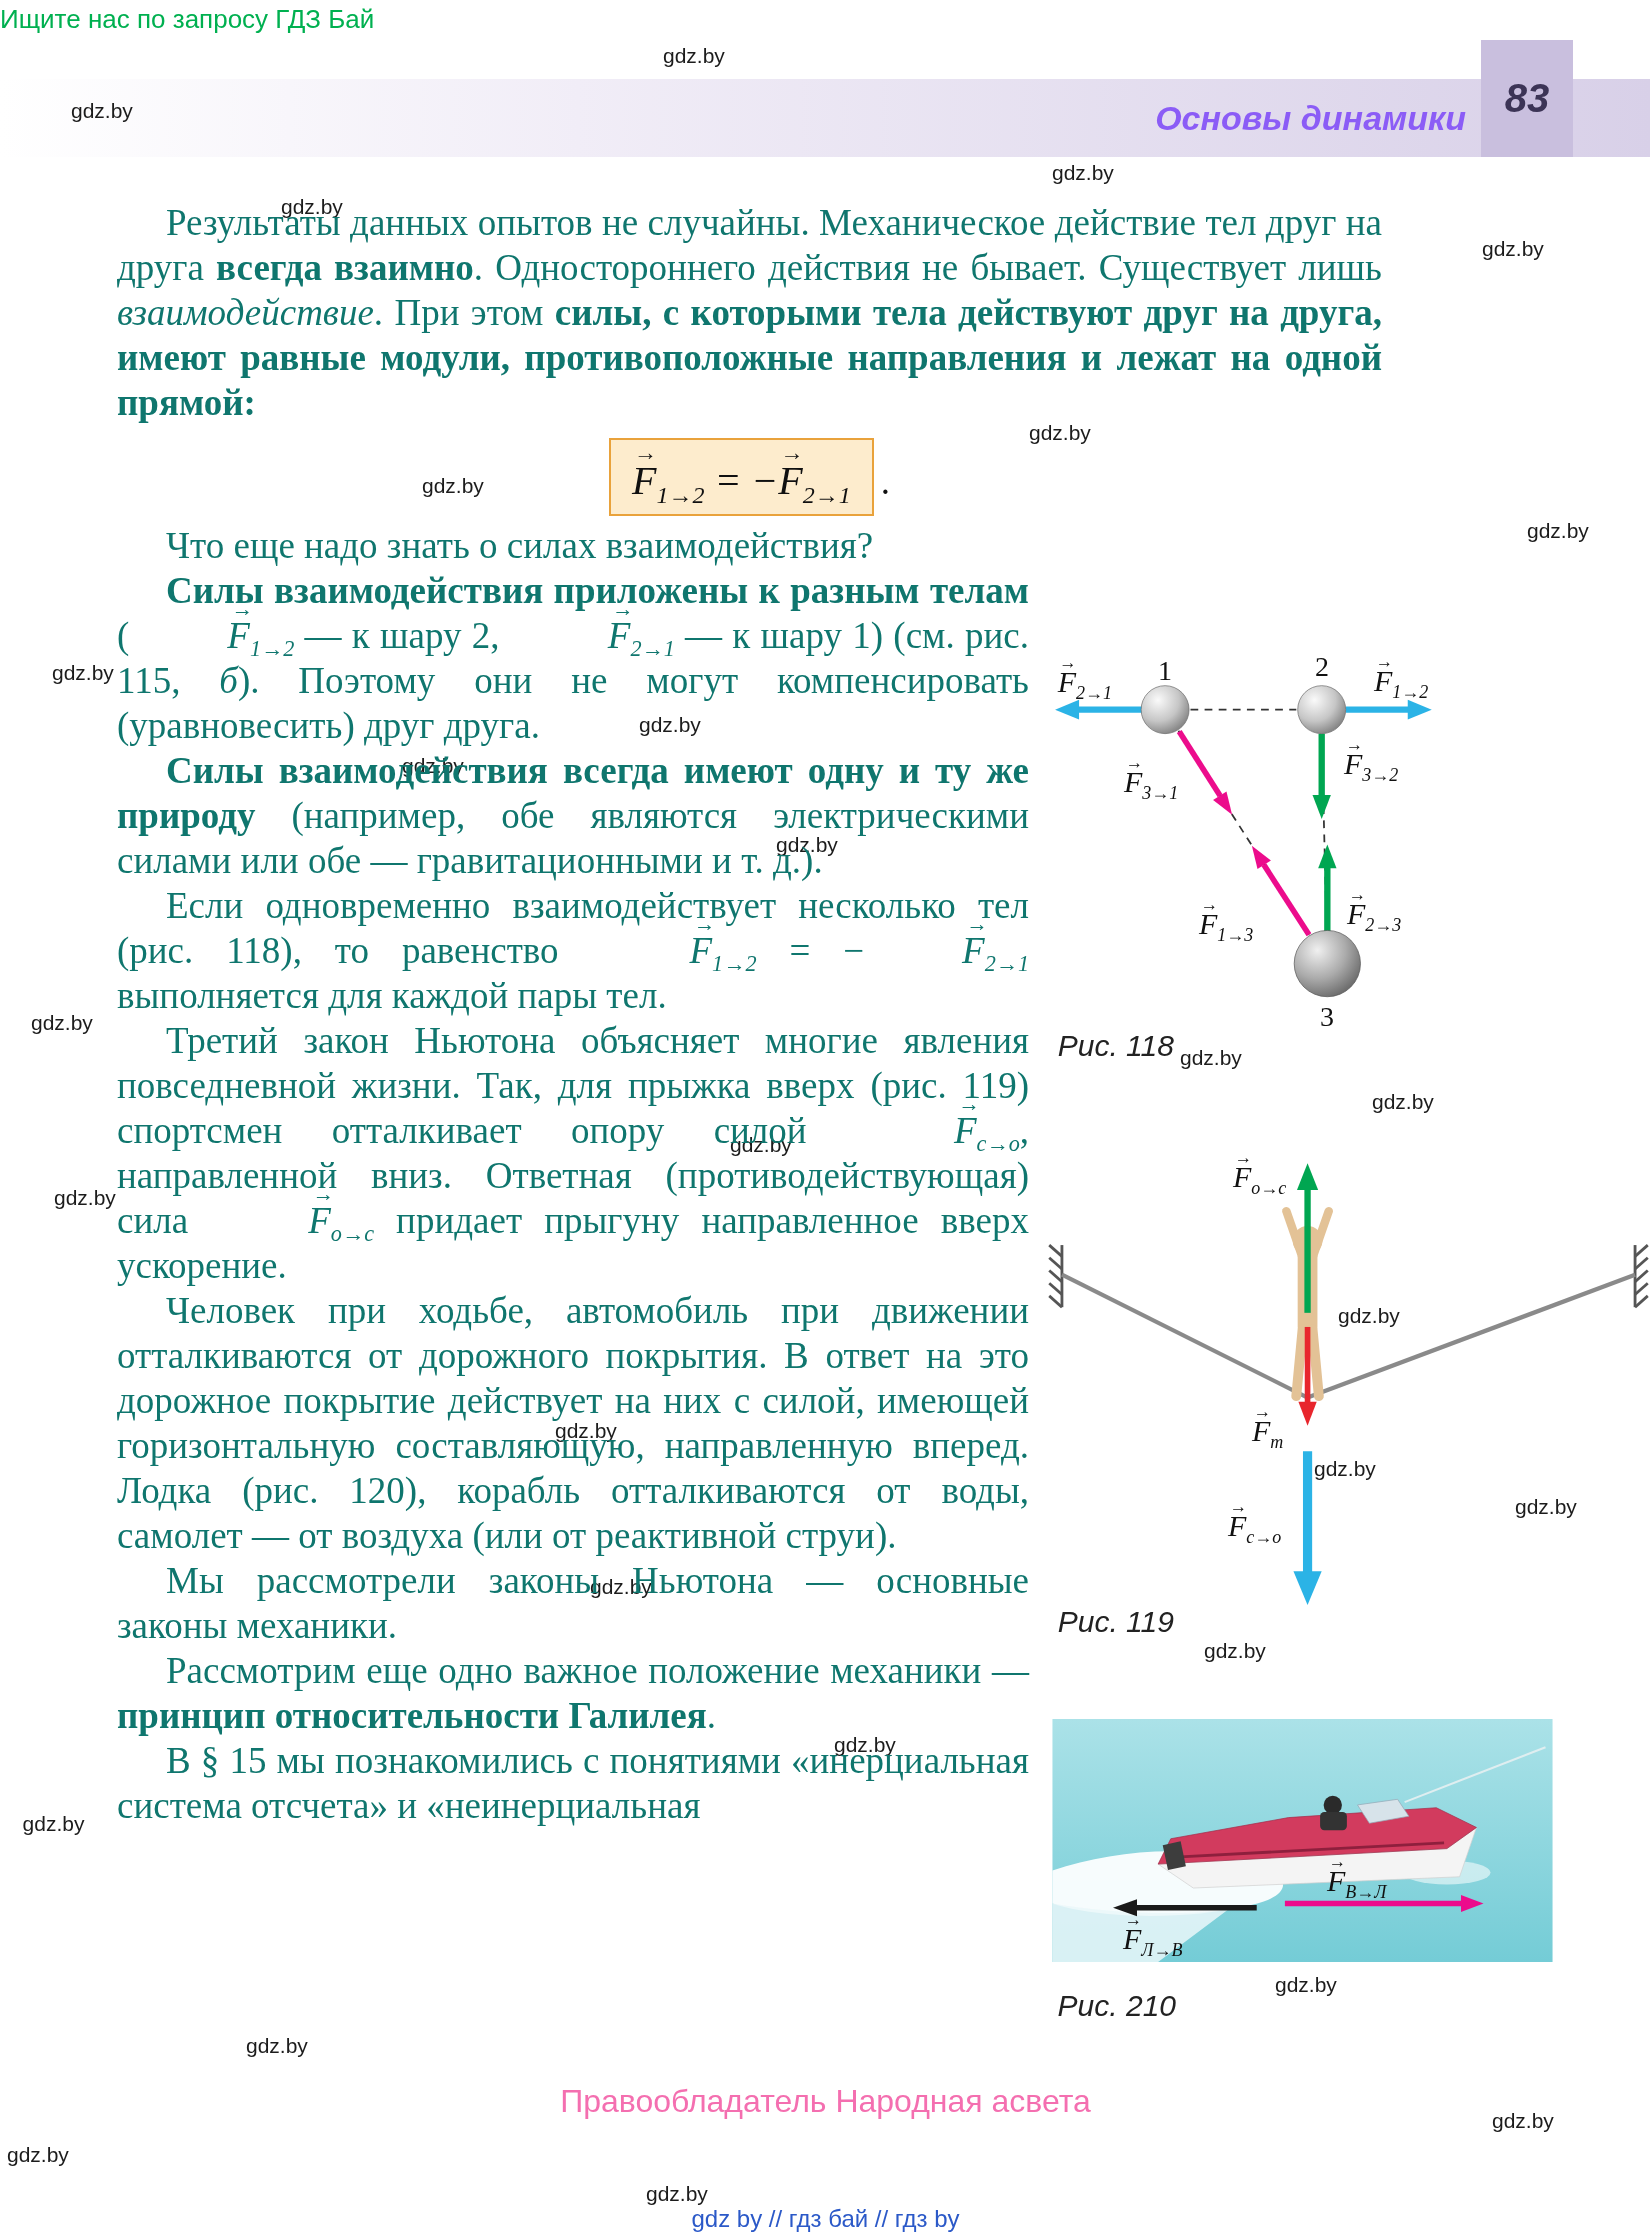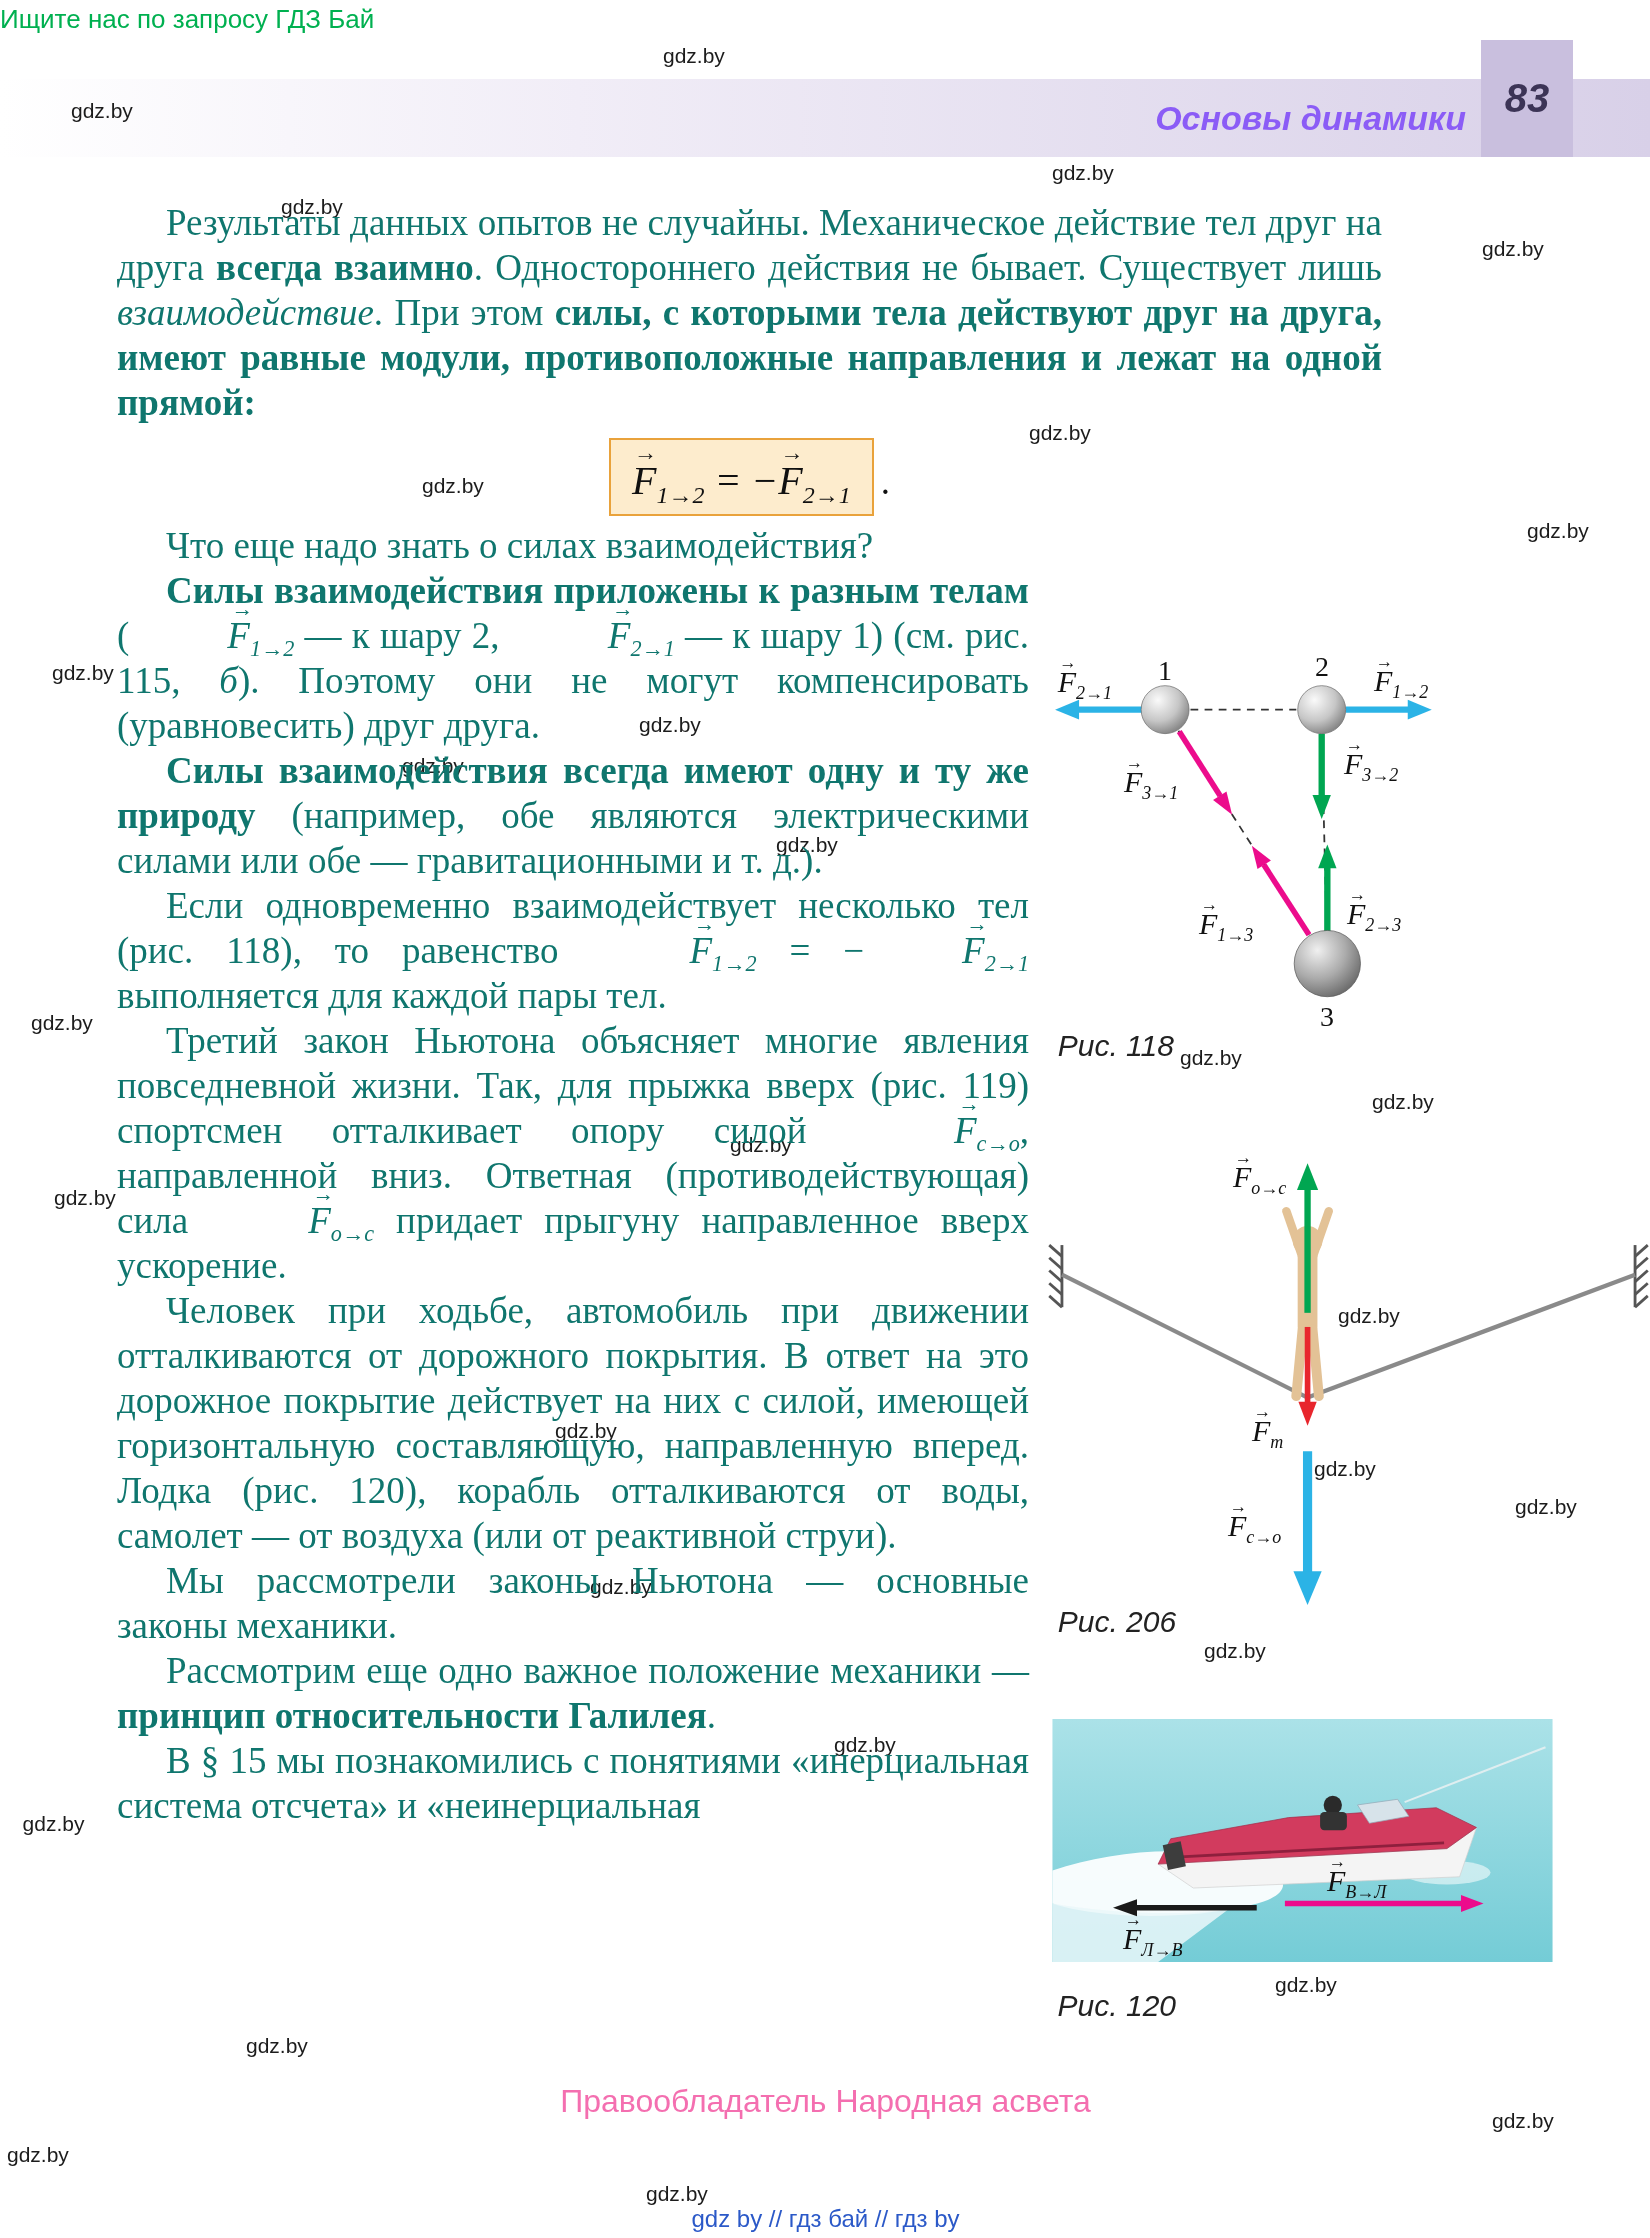--- a/index.html
+++ b/index.html
@@ -221,21 +221,21 @@
         <polygon points="372,392 359,358 385,358" fill="#e8262d"></polygon>
       </g>
       <g>
         <line x1="372" y1="428" x2="372" y2="602" stroke="#2bb3e6" stroke-width="13"></line>
         <polygon points="372,646 352,598 392,598" fill="#2bb3e6"></polygon>
       </g>
     </svg>
     <div class="flabel" style="left:188px;top:11.3px"><span class="vec"><span class="vb">F<span class="va">→</span></span><sub>о→с</sub></span></div>
     <div class="flabel" style="left:207px;top:265px"><span class="vec"><span class="vb">F<span class="va">→</span></span><sub>т</sub></span></div>
     <div class="flabel" style="left:183px;top:360px"><span class="vec"><span class="vb">F<span class="va">→</span></span><sub>с→о</sub></span></div>
-    <div class="figcap" style="left:12.7px;top:456px">Рис. 206</div>
+    <div class="figcap" style="left:12.7px;top:456px">Рис. 119</div>
   </div>
 
   <div class="fig" id="fig120" style="left:1052px;top:1719px;width:508px;height:318px">
     <svg width="501" height="243" viewBox="0 0 710 345">
       <defs>
         <linearGradient id="tealg" x1="0" y1="0" x2="0" y2="1">
           <stop offset="0" stop-color="#abe2e8"></stop>
             <stop offset="1" stop-color="#74ccd6"></stop>
         </linearGradient>
       </defs>
@@ -255,20 +255,20 @@
         <line x1="290" y1="268" x2="114" y2="268" stroke="#1a1a1a" stroke-width="8"></line>
         <polygon points="86,268 120,256 120,280" fill="#1a1a1a"></polygon>
       </g>
       <g>
         <line x1="330" y1="262" x2="583" y2="262" stroke="#ec0c8c" stroke-width="8"></line>
         <polygon points="612,262 580,250 580,274" fill="#ec0c8c"></polygon>
       </g>
     </svg>
     <div class="flabel" style="left:71px;top:203px"><span class="vec"><span class="vb">F<span class="va">→</span></span><sub>Л→В</sub></span></div>
     <div class="flabel" style="left:275px;top:145px"><span class="vec"><span class="vb">F<span class="va">→</span></span><sub>В→Л</sub></span></div>
-    <div class="figcap" style="left:5.6px;top:270px">Рис. 120</div>
+    <div class="figcap" style="left:5.6px;top:270px">Рис. 210</div>
   </div>
 
   <div id="bottomline">gdz by  //  гдз бай  //  гдз by</div>
   <div id="copyright">Правообладатель Народная асвета</div>
 
 </div>
 
 
 </body></html>

